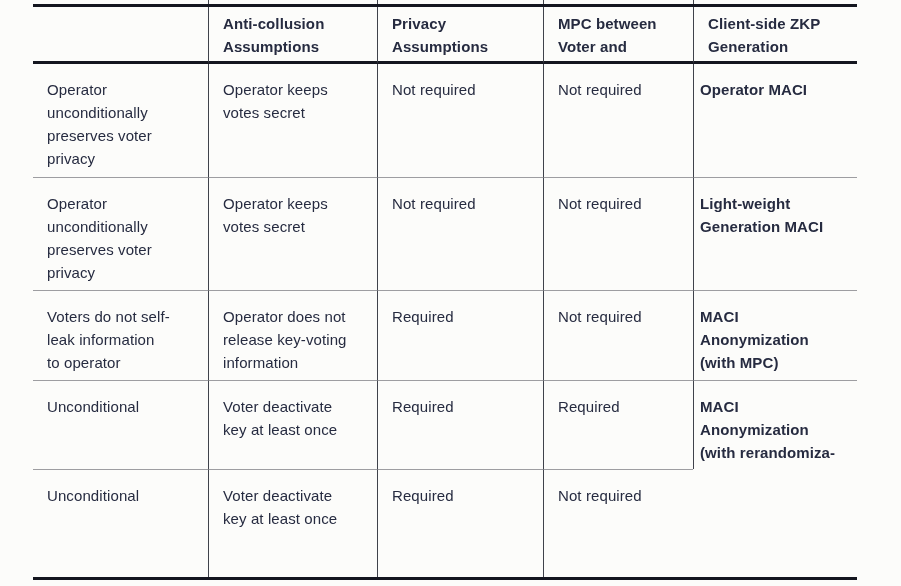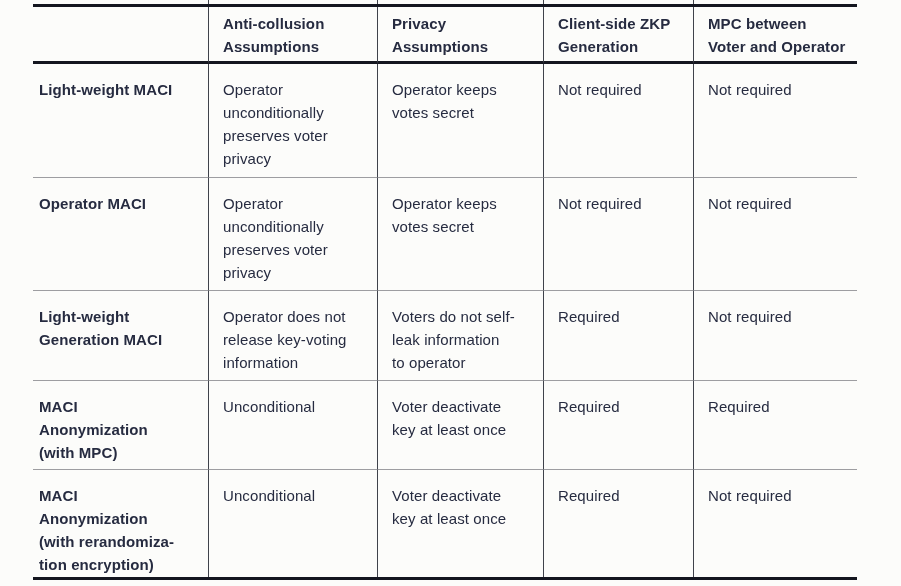--- a/index.html
+++ b/index.html
@@ -62,26 +62,25 @@
 
 <div class="canvas">
 
   <div class="tbl">
 
     <div class="th c0"></div>
     <div class="th">Anti-collusion
 Assumptions</div>
     <div class="th">Privacy
 Assumptions</div>
+    <div class="th">MPC between
+Voter and Operator</div>
     <div class="th">Client-side ZKP
 Generation</div>
-    <div class="th">MPC between
-Voter and Operator</div>
 
-    <div class="td label">Light-weight MACI</div>
     <div class="td">Operator
 unconditionally
 preserves voter
 privacy</div>
     <div class="td">Operator keeps
 votes secret</div>
     <div class="td">Not required</div>
     <div class="td">Not required</div>
 
     <div class="td label">Operator MACI</div>
@@ -89,26 +88,26 @@
 unconditionally
 preserves voter
 privacy</div>
     <div class="td">Operator keeps
 votes secret</div>
     <div class="td">Not required</div>
     <div class="td">Not required</div>
 
     <div class="td label">Light-weight
 Generation MACI</div>
+    <div class="td">Voters do not self-
+leak information
+to operator</div>
     <div class="td">Operator does not
 release key-voting
 information</div>
-    <div class="td">Voters do not self-
-leak information
-to operator</div>
     <div class="td">Required</div>
     <div class="td">Not required</div>
 
     <div class="td label">MACI
 Anonymization
 (with MPC)</div>
     <div class="td">Unconditional</div>
     <div class="td">Voter deactivate
 key at least once</div>
     <div class="td">Required</div>

